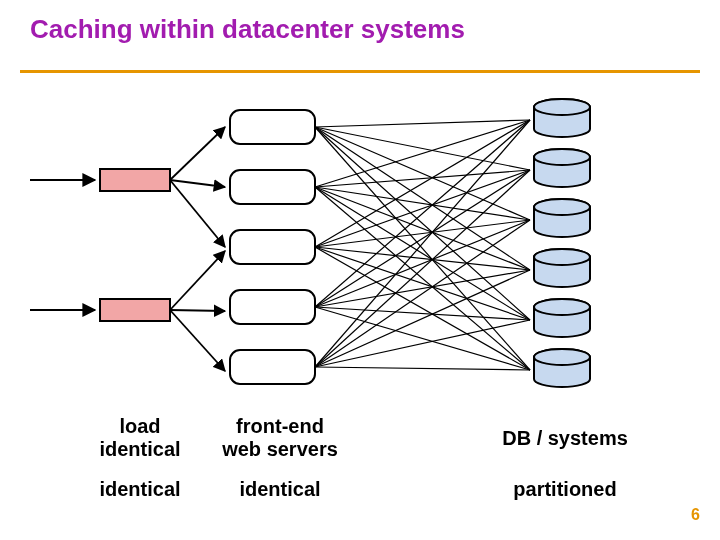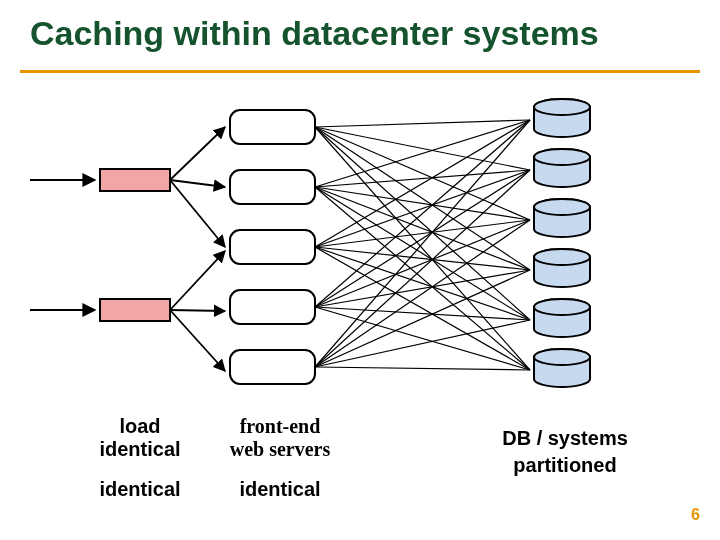--- a/index.html
+++ b/index.html
@@ -9,23 +9,23 @@
     height: 540px;
     background: #fff;
     font-family: Arial, Helvetica, sans-serif;
     position: relative;
     overflow: hidden;
   }
   .title {
     position: absolute;
     left: 30px;
     top: 14px;
-    font-size: 34px;
+    font-size: 26px;
     font-weight: bold;
-    color: #14532d;
+    color: #a21caf;
   }
   .rule {
     position: absolute;
     left: 20px;
     top: 70px;
     width: 680px;
     height: 0;
     border-top: 3px solid #e69500;
   }
   svg.diagram {
@@ -166,22 +166,22 @@
       <ellipse cx="562" cy="277" rx="28" ry="8" fill="#c7d9ef" stroke="#000" stroke-width="2"></ellipse>
       <path d="M534 277 v22 a28 8 0 0 0 56 0 v-22" fill="#c7d9ef" stroke="#000" stroke-width="2"></path>
       <ellipse cx="562" cy="277" rx="28" ry="8" fill="#c7d9ef" stroke="#000" stroke-width="2"></ellipse>
     </g>
   </g>
 </svg>
 
 <div class="labels">
   <div class="lbl" style="left:60px;  top:415px; width:160px; white-space:pre-line;">load
 identical</div>
-  <div class="lbl" style="left:200px; top:415px; width:160px; white-space:pre-line;font-family:Liberation Serif, serif;">front-end
+  <div class="lbl" style="left:200px; top:415px; width:160px; white-space:pre-line;">front-end
 web servers</div>
   <div class="lbl" style="left:475px; top:427px; width:180px;">DB / systems</div>
 
   <div class="lbl" style="left:60px;  top:478px; width:160px;">identical</div>
   <div class="lbl" style="left:200px; top:478px; width:160px;">identical</div>
-  <div class="lbl" style="left:475px; top:454px; width:180px;">partitioned</div>
+  <div class="lbl" style="left:475px; top:478px; width:180px;">partitioned</div>
 </div>
 
 <div class="slidenum">6</div>
 
 </body></html>

